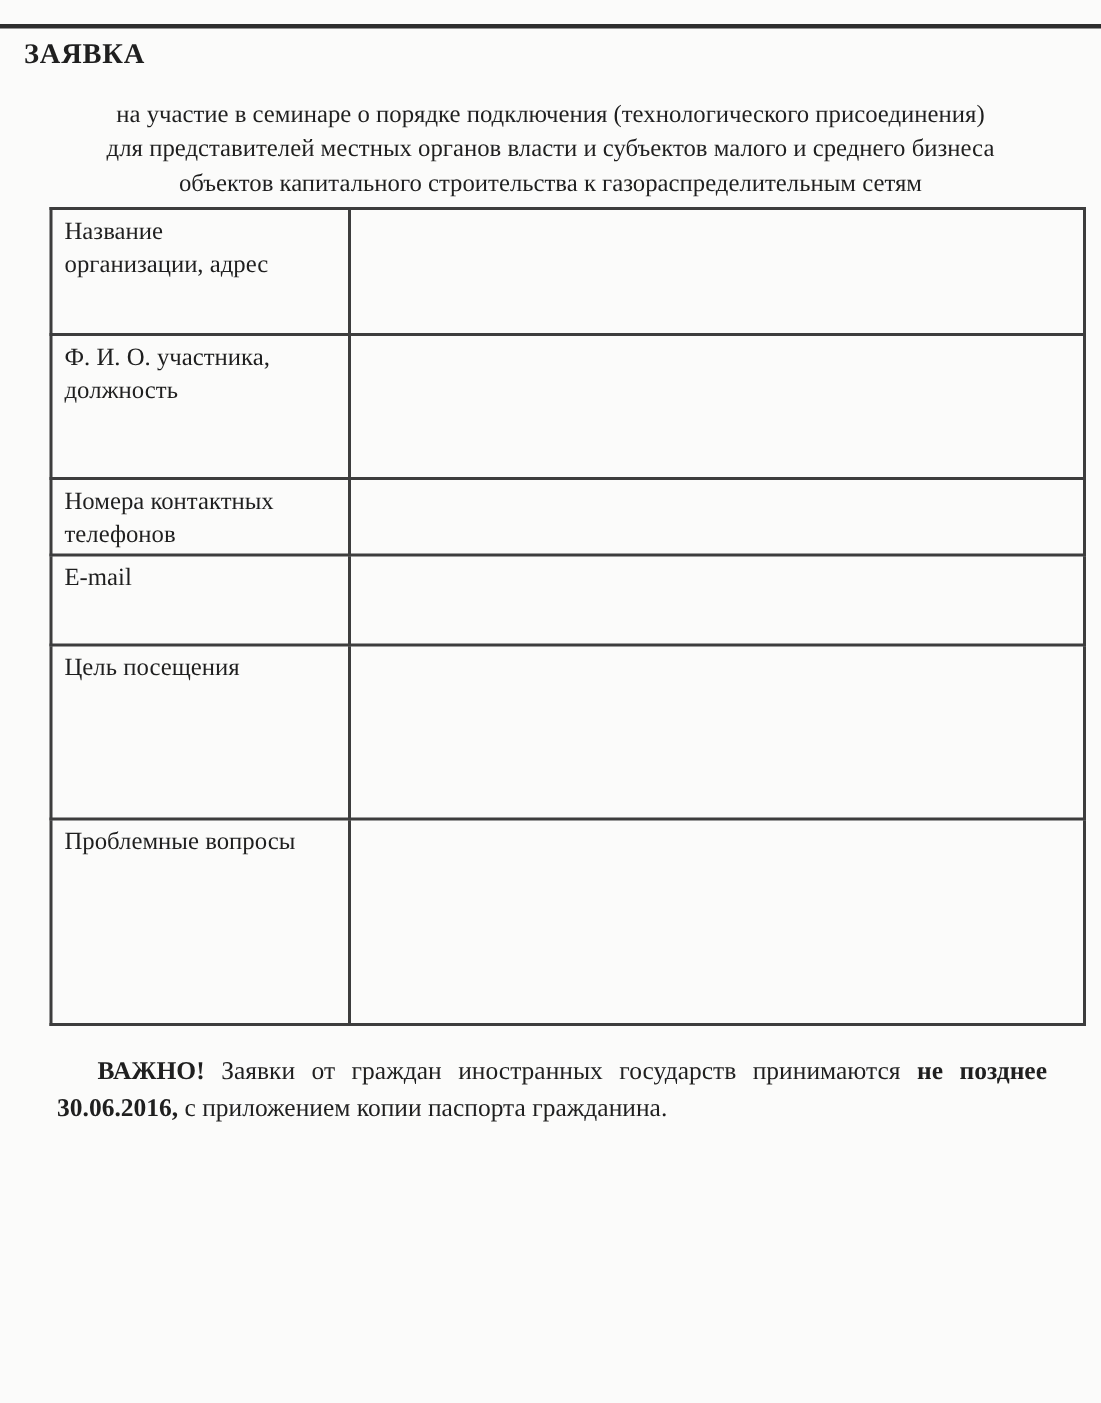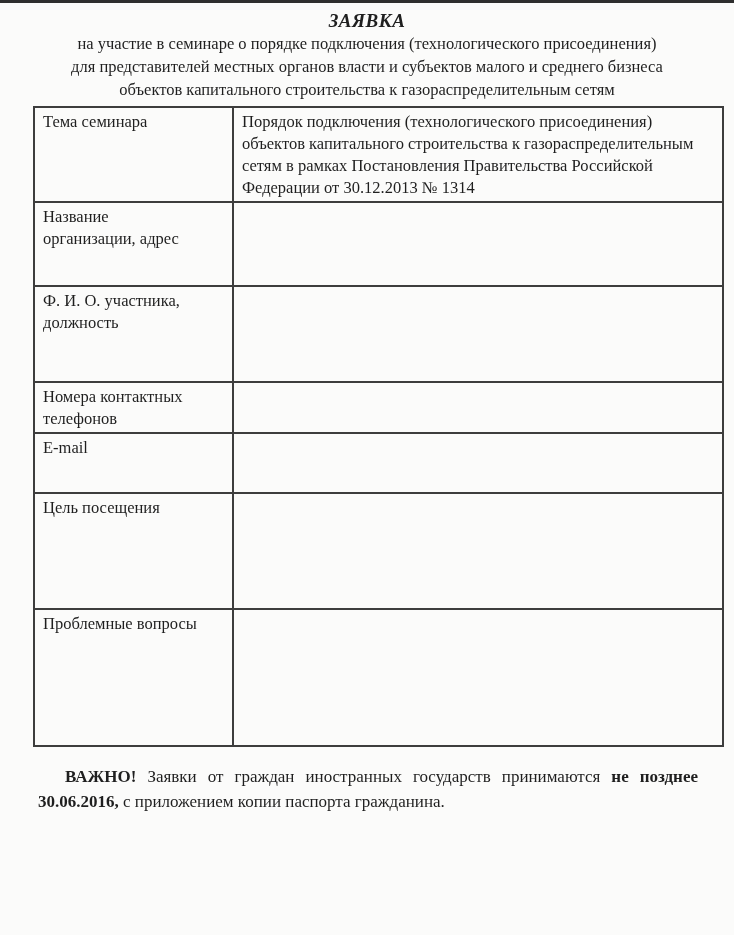--- a/index.html
+++ b/index.html
@@ -19,28 +19,27 @@
     height: 935px;
   }
   .scan-line {
     position: absolute;
     top: 0; left: 0;
     width: 734px;
     height: 3px;
     background: #2e2e2e;
   }
   .title {
-    margin: 0;
+    margin: 16px;
     padding-top: 9px;
-    text-align: center;
+    text-align: left;
     font-size: 19px;
     font-weight: bold;
     line-height: 23px;
     letter-spacing: 0.5px;
-    font-style: italic;
   }
   .subtitle {
     text-align: center;
     font-size: 16.5px;
     line-height: 23px;
   }
   table.form {
     margin: 5px 0 0 33px;
     width: 673px;
     border-collapse: collapse;
@@ -86,24 +85,20 @@
   <h1 class="title">ЗАЯВКА</h1>
 
   <div class="subtitle">
     <div>на участие в семинаре о порядке подключения (технологического присоединения)</div>
     <div>для представителей местных органов власти и субъектов малого и среднего бизнеса</div>
     <div>объектов капитального строительства к газораспределительным сетям</div>
   </div>
 
   <table class="form">
     <tbody>
-      <tr class="r1">
-        <td class="lbl">Тема семинара</td>
-        <td class="val">Порядок подключения (технологического присоединения) объектов капитального строительства к газораспределительным сетям в рамках Постановления Правительства Российской Федерации от 30.12.2013 № 1314</td>
-      </tr>
       <tr class="r4">
         <td class="lbl">Название
 организации, адрес</td>
         <td class="val"></td>
       </tr>
       <tr class="r5">
         <td class="lbl">Ф. И. О. участника,
 должность</td>
         <td class="val"></td>
       </tr>

